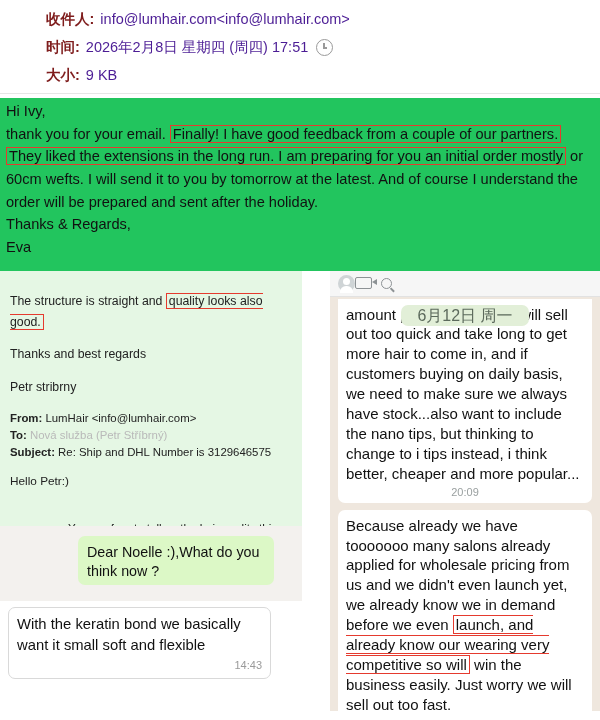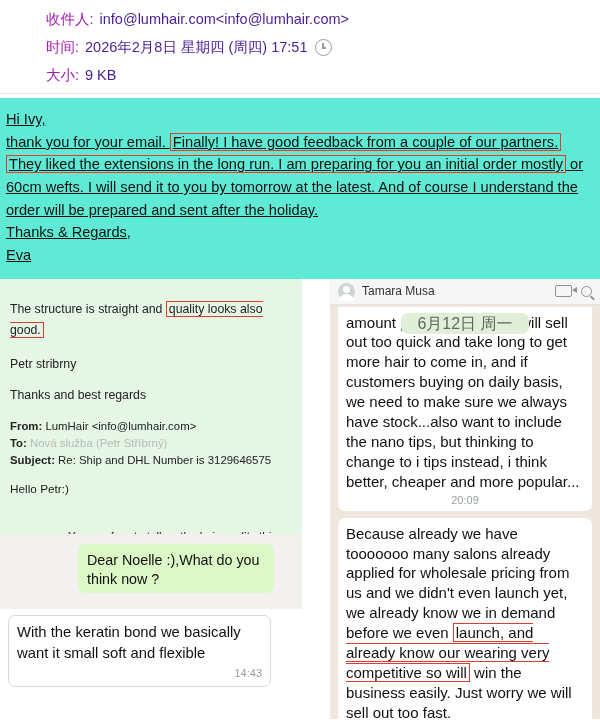--- a/index.html
+++ b/index.html
@@ -30,22 +30,23 @@
   }
   .hdr-row {
     display: flex;
     align-items: center;
     padding: 3px 0 3px 46px;
     font-size: 14.5px;
     color: #222;
     line-height: 1.5;
   }
   .hdr-label {
-    color: #a21caf;
+    color: #7f1d1d;
     white-space: nowrap;
+    font-weight: bold;
   }
   .hdr-value {
     color: #4c1d95;
     white-space: nowrap;
   }
   .hdr-sep { height: 1px; background: #e6e6e6; margin: 4px 0 0 0; }
   .clock-icon {
     display: inline-block;
     width: 15px; height: 15px;
     border: 1.4px solid #9a9a9a;
@@ -64,27 +65,26 @@
   .clock-icon:after {
     content: "";
     position: absolute;
     left: 6px; top: 7px;
     width: 4px; height: 1.4px;
     background: #9a9a9a;
   }
 
   
   .mail-body {
-    background: #5eead4;
-    padding: 10px 6px 12px 6px;
+    background: #22c55e;
+    padding: 2px 6px 12px 6px;
     line-height: 1.55;
     font-size: 14.6px;
     color: #111;
     position: relative;
-    text-decoration: underline;
   }
   .mail-body p { margin: 0; }
   .hl {
     border: 1.6px solid #e53a2e;
     padding: 0 2px;
     display: inline;
     box-decoration-break: clone;
     -webkit-box-decoration-break: clone;
   }
 
@@ -324,22 +324,22 @@
     <p>Thanks &amp; Regards,</p>
     <p>Eva</p>
   </div>
 
   <div class="lower">
 
     <div class="left-col">
 
       <div class="panel-a">
         <div style="margin-top:10px"><span>The structure is straight and </span><span class="hl-sm">quality looks also good.</span></div>
+        <div style="margin-top:10px">Thanks and best regards</div>
         <div style="margin-top:12px">Petr stribrny</div>
-        <div style="margin-top:10px">Thanks and best regards</div>
 
         <div class="meta-block">
           <div><b class="k">From:</b> <span>LumHair &lt;info@lumhair.com&gt;</span></div>
           <div><b class="k">To:</b> <span class="faded">Nová služba (Petr Stříbrný)</span></div>
           <div><b class="k">Subject:</b> <span>Re: Ship and DHL Number is 3129646575</span></div>
         </div>
 
         <div style="margin-top:10px;font-size:11.8px">Hello Petr:)</div>
         <div class="indent" style="margin-top:26px;font-size:11.6px">You are free to tell us the hair quality this week :)</div>
         <div class="indent" style="margin-top:14px;font-size:11.4px">Sent from Ivy</div>
@@ -355,21 +355,20 @@
         <div class="bubble-in">
           <div>With the keratin bond we basically want it small soft and flexible</div>
           <div class="t">14:43</div>
         </div>
       </div>
     </div>
 
     <div class="right-col">
       <div class="wa-topbar">
         <span class="wa-avatar"></span>
-        <span class="wa-name">Tamara Musa</span>
         <span class="wa-icons">
           <span class="ic-video"></span>
           <span class="ic-search"></span>
         </span>
       </div>
       <div class="wa-body">
         <div class="wa-bubble wa-top-cut">
           <div>amount per colour/length. will sell out too quick and take long to get more hair to come in, and if customers buying on daily basis, we need to make sure we always have stock...also want to include the nano tips, but thinking to change to i tips instead, i think better, cheaper and more popular...</div>
           <div class="t">20:09</div>
         </div>

